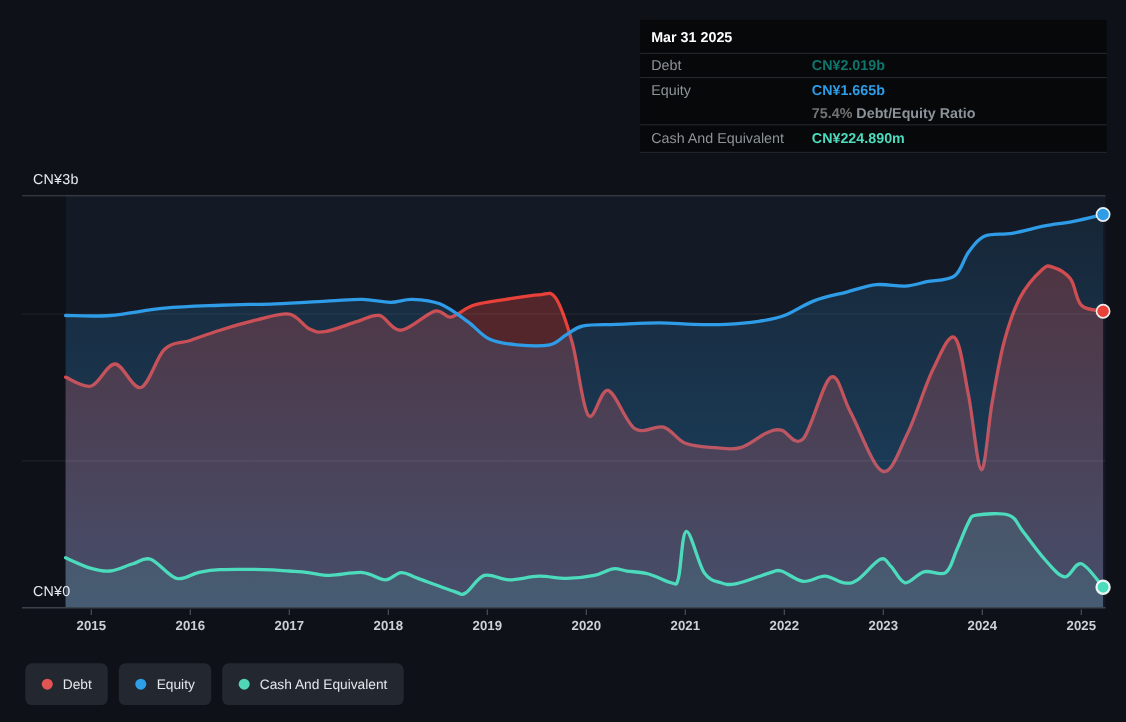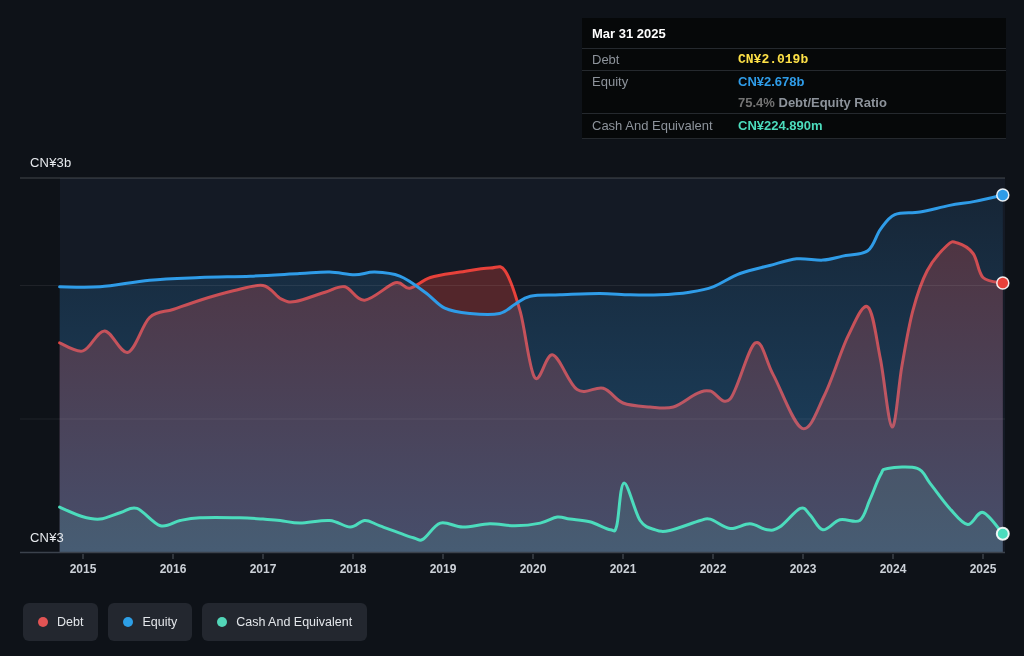--- a/index.html
+++ b/index.html
@@ -74,33 +74,33 @@
       <line x1="983" x2="983" y1="554" y2="559" stroke="#50565e" stroke-width="1"></line>
       <text x="983" y="573" text-anchor="middle">2025</text>
       <path d="M59.6,286.8C66.4,286.8 85.1,287.9 100.1,286.8C115.1,285.7 133.0,281.7 149.6,280.2C166.2,278.6 183.2,278.2 200.0,277.5C216.8,276.8 233.7,276.8 250.4,276.2C267.0,275.5 286.7,274.2 299.9,273.5C313.1,272.8 320.5,271.9 329.6,272.1C338.7,272.4 347.3,274.8 354.8,274.8C362.3,274.8 367.1,271.9 374.6,272.1C382.1,272.4 391.4,272.8 399.8,276.2C408.2,279.5 417.5,286.8 425.0,292.2C432.5,297.5 437.3,304.6 444.8,308.2C452.3,311.8 460.8,312.6 470.0,313.5C479.1,314.4 492.2,315.1 499.7,313.5C507.2,312.0 509.9,307.1 515.0,304.2C520.1,301.3 522.8,297.7 530.3,296.2C537.8,294.6 548.4,295.3 560.0,294.8C571.5,294.4 587.9,293.5 599.6,293.5C611.3,293.5 620.1,294.6 630.2,294.8C640.2,295.1 650.0,295.3 659.9,294.8C669.8,294.4 680.8,293.5 689.6,292.2C698.4,290.8 704.6,289.9 713.0,286.8C721.4,283.7 730.5,277.0 740.0,273.5C749.4,269.9 760.3,267.9 769.7,265.5C779.2,263.0 787.9,259.7 796.7,258.8C805.6,257.9 815.2,260.6 822.8,260.1C830.5,259.7 835.1,257.7 842.6,256.1C850.1,254.6 861.5,255.2 867.8,250.8C874.1,246.3 875.9,235.4 880.4,229.4C884.9,223.4 888.2,217.6 894.8,214.7C901.4,211.9 910.8,213.6 920.0,212.1C929.1,210.5 940.6,207.2 949.7,205.4C958.9,203.6 966.1,203.1 974.9,201.4C983.8,199.7 998.2,196.1 1002.8,195.0" fill="none" stroke="#2f9ce8" stroke-width="3" stroke-linejoin="round" stroke-linecap="round"></path>
       <path d="M59.6,507.1C63.4,508.7 75.4,514.5 82.1,516.5C88.9,518.5 93.7,519.8 100.1,519.1C106.6,518.5 114.7,514.2 120.8,512.5C127.0,510.7 130.4,506.2 137.0,508.4C143.6,510.7 153.2,523.8 160.4,525.8C167.6,527.8 173.6,521.8 180.2,520.5C186.8,519.1 190.1,518.2 200.0,517.8C209.9,517.3 229.1,517.6 239.6,517.8C250.1,518.0 256.2,518.7 263.0,519.1C269.8,519.6 274.0,519.8 280.1,520.5C286.3,521.1 291.7,523.1 299.9,523.1C308.2,523.1 321.2,519.8 329.6,520.5C338.0,521.1 344.5,527.1 350.3,527.1C356.2,527.1 359.8,520.7 364.7,520.5C369.7,520.2 371.9,522.9 380.0,525.8C388.1,528.7 406.1,535.6 413.3,537.8C420.5,540.0 418.7,541.6 423.2,539.1C427.7,536.7 433.7,525.1 440.3,523.1C446.9,521.1 454.6,527.0 462.8,527.1C471.1,527.2 481.1,524.0 489.8,523.8C498.5,523.6 506.6,525.9 515.0,525.8C523.4,525.7 533.1,524.6 540.2,523.1C547.2,521.7 552.3,517.8 557.3,517.1C562.3,516.5 564.5,518.3 569.9,519.1C575.3,519.9 583.0,520.0 589.7,521.8C596.5,523.6 605.9,529.1 610.4,529.8C614.9,530.5 614.5,533.6 616.7,525.8C619.0,518.0 620.0,484.0 623.9,483.1C627.8,482.2 634.9,512.7 640.1,520.5C645.4,528.2 650.4,528.1 655.4,529.8C660.3,531.5 662.3,532.0 669.8,530.5C677.3,528.9 693.6,522.4 700.4,520.5C707.1,518.6 705.4,517.8 710.3,519.1C715.3,520.5 723.5,527.7 730.1,528.5C736.7,529.2 743.8,523.6 749.9,523.8C756.1,524.0 762.0,529.2 767.0,529.8C771.9,530.4 774.0,530.7 779.6,527.1C785.2,523.6 795.2,510.4 800.3,508.4C805.4,506.4 806.4,511.6 810.2,515.1C813.9,518.7 817.9,529.0 822.8,529.8C827.8,530.6 833.8,521.4 839.9,519.8C846.1,518.2 854.8,523.7 859.7,520.5C864.7,517.2 866.2,508.0 869.6,500.4C873.0,492.9 877.4,480.4 880.4,475.1C883.4,469.7 881.5,469.5 887.6,468.4C893.8,467.3 910.2,465.9 917.3,468.4C924.3,470.8 924.5,476.4 929.9,483.1C935.3,489.8 943.4,501.5 949.7,508.4C956.0,515.3 962.1,523.8 967.7,524.5C973.2,525.1 977.1,510.9 983.0,512.5C988.9,514.0 999.5,530.3 1002.8,533.8" fill="none" stroke="#4cdcbd" stroke-width="3" stroke-linejoin="round" stroke-linecap="round"></path>
       <circle cx="1002.8000000000025" cy="282.9635" r="6" fill="#e8413a" stroke="rgba(255,255,255,0.9)" stroke-width="1.5"></circle>
       <circle cx="1002.8000000000025" cy="194.98700000000002" r="6" fill="#2f9ce8" stroke="rgba(255,255,255,0.9)" stroke-width="1.5"></circle>
       <circle cx="1002.8000000000025" cy="533.81" r="6" fill="#4cdcbd" stroke="rgba(255,255,255,0.9)" stroke-width="2"></circle>
     </svg>
 
   <div class="ylab top">CN¥3b</div>
-  <div class="ylab bottom">CN¥3</div>
+  <div class="ylab bottom">CN¥0</div>
 
   <div class="tooltip">
     <div class="tt-title">Mar 31 2025</div>
 
     <div class="tt-row">
       <span class="tt-label">Debt</span>
-      <span class="tt-value" style="color: #fde047; font-family: Liberation Mono, monospace;">CN¥2.019b</span>
+      <span class="tt-value" style="color: #0f766e;">CN¥2.019b</span>
     </div>
 
     <div class="tt-row bordered">
       <span class="tt-label">Equity</span>
-      <span class="tt-value" style="color: rgb(47, 156, 232);">CN¥2.678b</span>
+      <span class="tt-value" style="color: rgb(47, 156, 232);">CN¥1.665b</span>
     </div>
 
     <div class="tt-row">
       <span class="tt-label"></span>
       <span class="tt-value">
         <span class="ratio-pct">75.4%</span>
         <span class="ratio-text">Debt/Equity Ratio</span>
       </span>
     </div>
 

